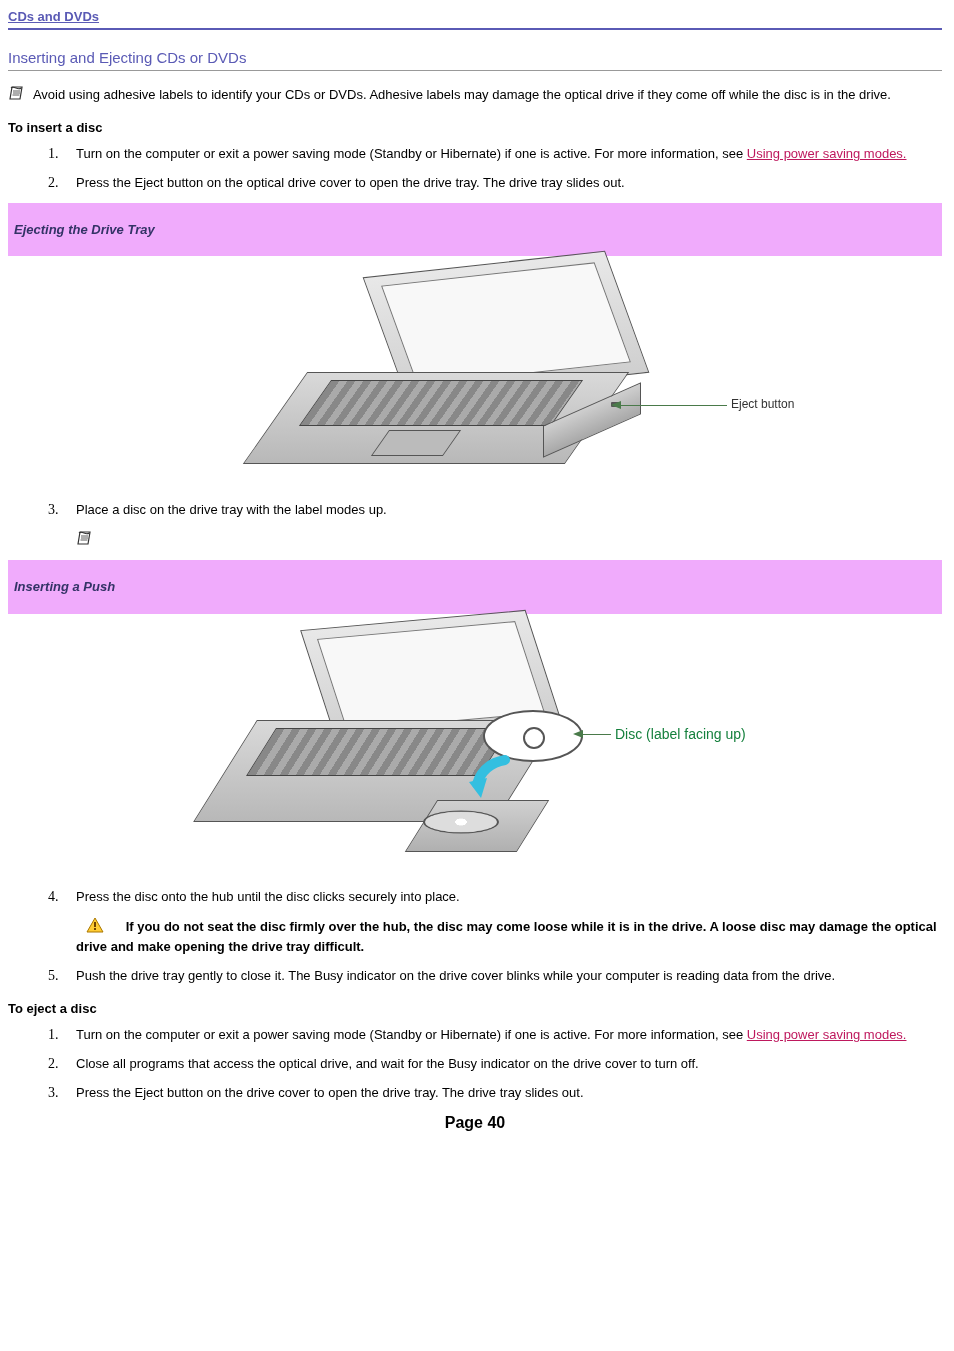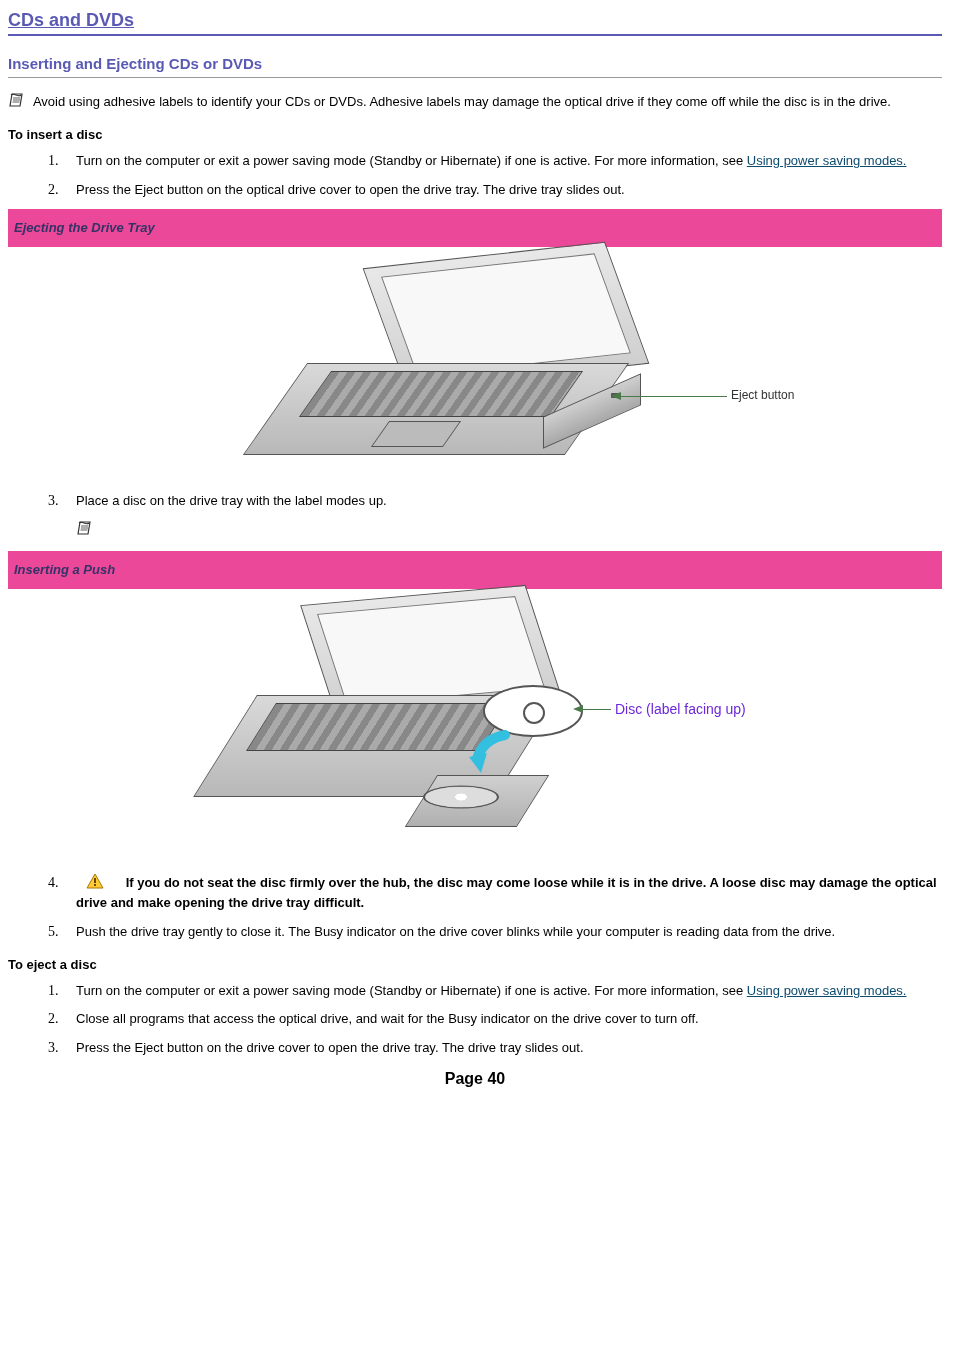--- a/index.html
+++ b/index.html
@@ -8,32 +8,32 @@
     color: #000;
     margin: 0;
     padding: 8px 12px 8px 8px;
     line-height: 1.35;
     width: 954px;
     box-sizing: border-box;
   }
   .page-title {
     color: #5a5ab5;
     font-weight: bold;
-    font-size: 18px;
+    font-size: 13px;
     text-decoration: underline;
     margin: 0 0 2px 0;
   }
   .hr-heavy {
     border: none;
     border-top: 2px solid #5a5ab5;
     margin: 0 0 18px 0;
   }
   .section-title {
     color: #5a5ab5;
-    font-weight: bold;
+    font-weight: normal;
     font-size: 15px;
     margin: 0 0 2px 0;
   }
   .hr-light {
     border: none;
     border-top: 1px solid #999;
     margin: 0 0 14px 0;
   }
   .note-para {
     margin: 0 0 14px 0;
@@ -55,26 +55,26 @@
     padding-left: 14px;
     margin-bottom: 10px;
     font-family: 'Times New Roman', serif;
     font-size: 14px;
   }
   ol.steps > li > .step-body {
     font-family: Verdana, Geneva, sans-serif;
     font-size: 13px;
   }
   a.link {
-    color: #0c4a6e;
+    color: #be185d;
     text-decoration: underline;
   }
   .figure-caption-bar {
-    background: #ec4899;
-    padding: 10px 6px;
+    background: #f0abfc;
+    padding: 18px 6px;
     font-style: italic;
     font-weight: bold;
     color: #333366;
     margin: 4px 0 0 0;
   }
   .figure-area {
     text-align: center;
     padding: 6px 0 14px 0;
   }
   .inline-note {
@@ -270,21 +270,21 @@
     width: 0; height: 0;
     border-top: 4px solid transparent;
     border-bottom: 4px solid transparent;
     border-right: 10px solid #4a7a4a;
   }
   .fig2 .label {
     position: absolute;
     left: 420px; top: 105px;
     font-family: Arial, sans-serif;
     font-size: 14px;
-    color: #6d28d9;
+    color: #15803d;
     white-space: nowrap;
   }
 </style>
 </head>
 <body>
 
 <h1 class="page-title">CDs and DVDs</h1>
 <hr class="hr-heavy">
 
 <h2 class="section-title">Inserting and Ejecting CDs or DVDs</h2>
@@ -366,20 +366,21 @@
       </svg>
     </div>
     <div class="ptr"></div>
     <div class="leader"></div>
     <div class="label">Disc (label facing up)</div>
   </div>
 </div>
 
 <ol class="steps" start="4">
   <li>
+    <span class="step-body">Press the disc onto the hub until the disc clicks securely into place.</span>
     <div class="warning-block step-body">
       <span class="warning-icon">
         <svg width="18" height="16" viewBox="0 0 18 16">
           <polygon points="9,1 17,15 1,15" fill="#ffcc33" stroke="#aa7700" stroke-width="1"></polygon>
           <rect x="8" y="5" width="2" height="5" fill="#704400"></rect>
           <rect x="8" y="11" width="2" height="2" fill="#704400"></rect>
         </svg>
       </span>
       <span>If you do not seat the disc firmly over the hub, the disc may come loose while it is in the drive. A loose disc may damage the optical drive and make opening the drive tray difficult.</span>
     </div>

